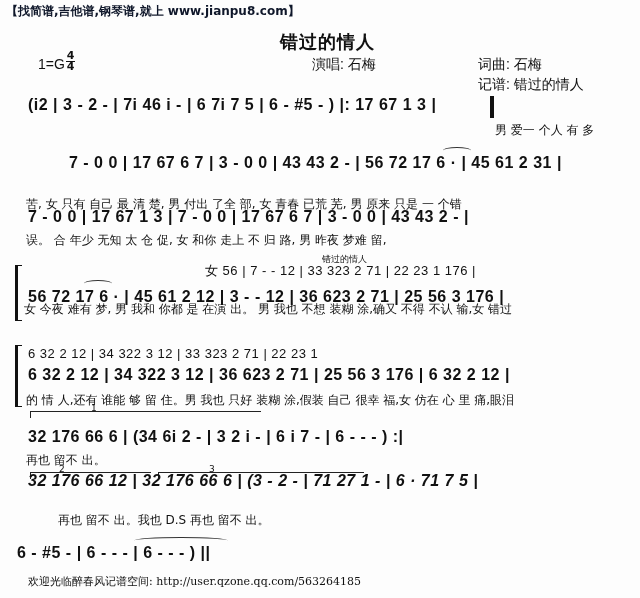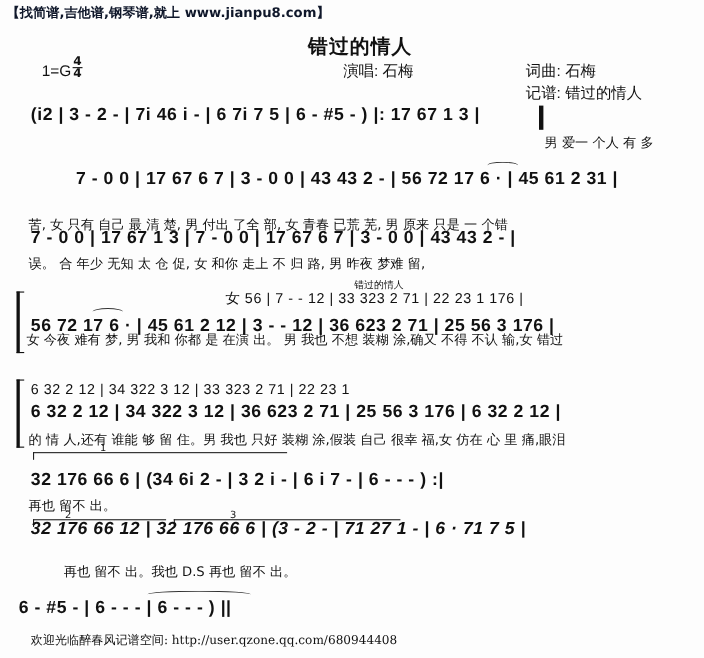--- a/index.html
+++ b/index.html
@@ -70,13 +70,13 @@
   </div>
 <div class="volta" style="left:158px;top:472px;width:205px;">
     <span style="left:50px;">3</span>
   </div>
 <div class="abs notes" style="left:28px;top:472px;font-style:italic;">32 176 66 12 | 32 176 66 6 | (3 - 2 - | 71 27 1 - | 6 · 71 7 5 |</div>
 <div class="abs lyr" style="left:26px;top:512px;margin-left:32px;">再也 留不   出。我也 D.S 再也 留不    出。</div>
 
 <div class="slur" style="left:134px;top:537px;width:94px;"></div>
 <div class="abs notes" style="left:17px;top:544px;">6 - #5 - | 6 - - - | 6 - - - ) ||</div>
 
-<div class="abs footer">欢迎光临醉春风记谱空间: http://user.qzone.qq.com/680944408</div>
+<div class="abs footer">欢迎光临醉春风记谱空间: http://user.qzone.qq.com/563264185</div>
 
 </body></html>

